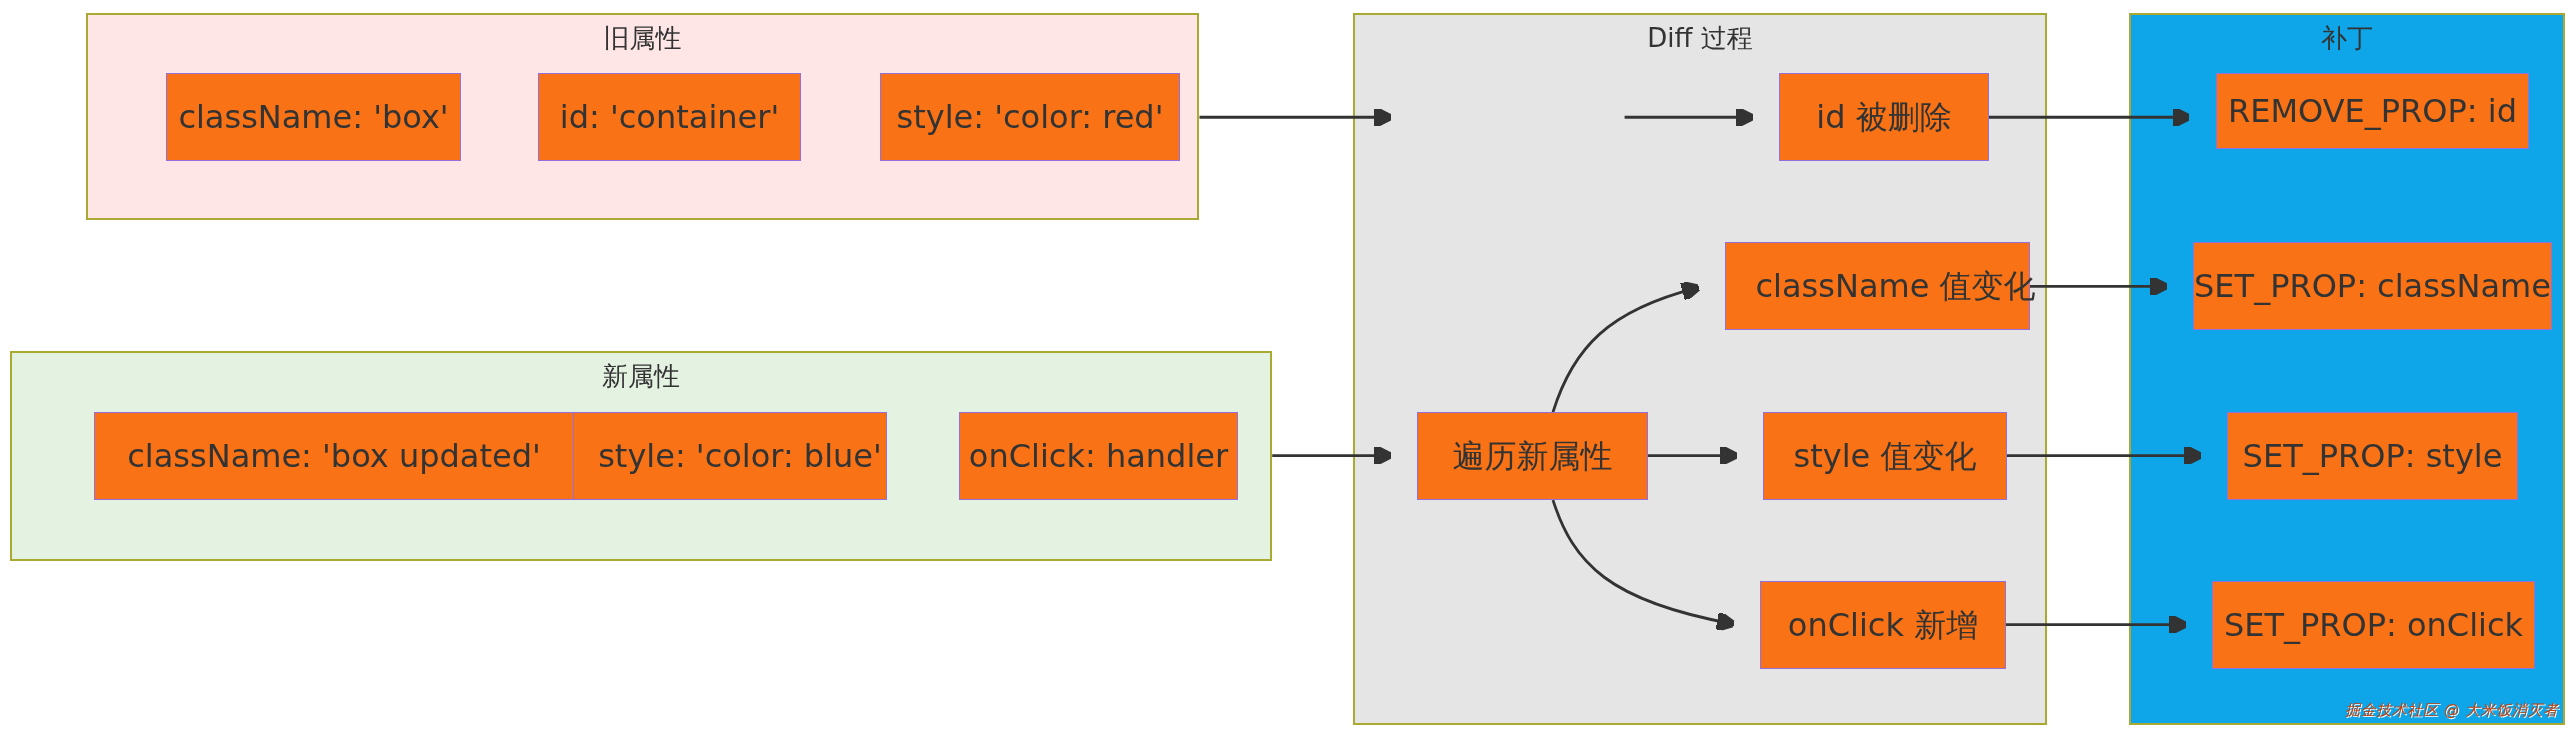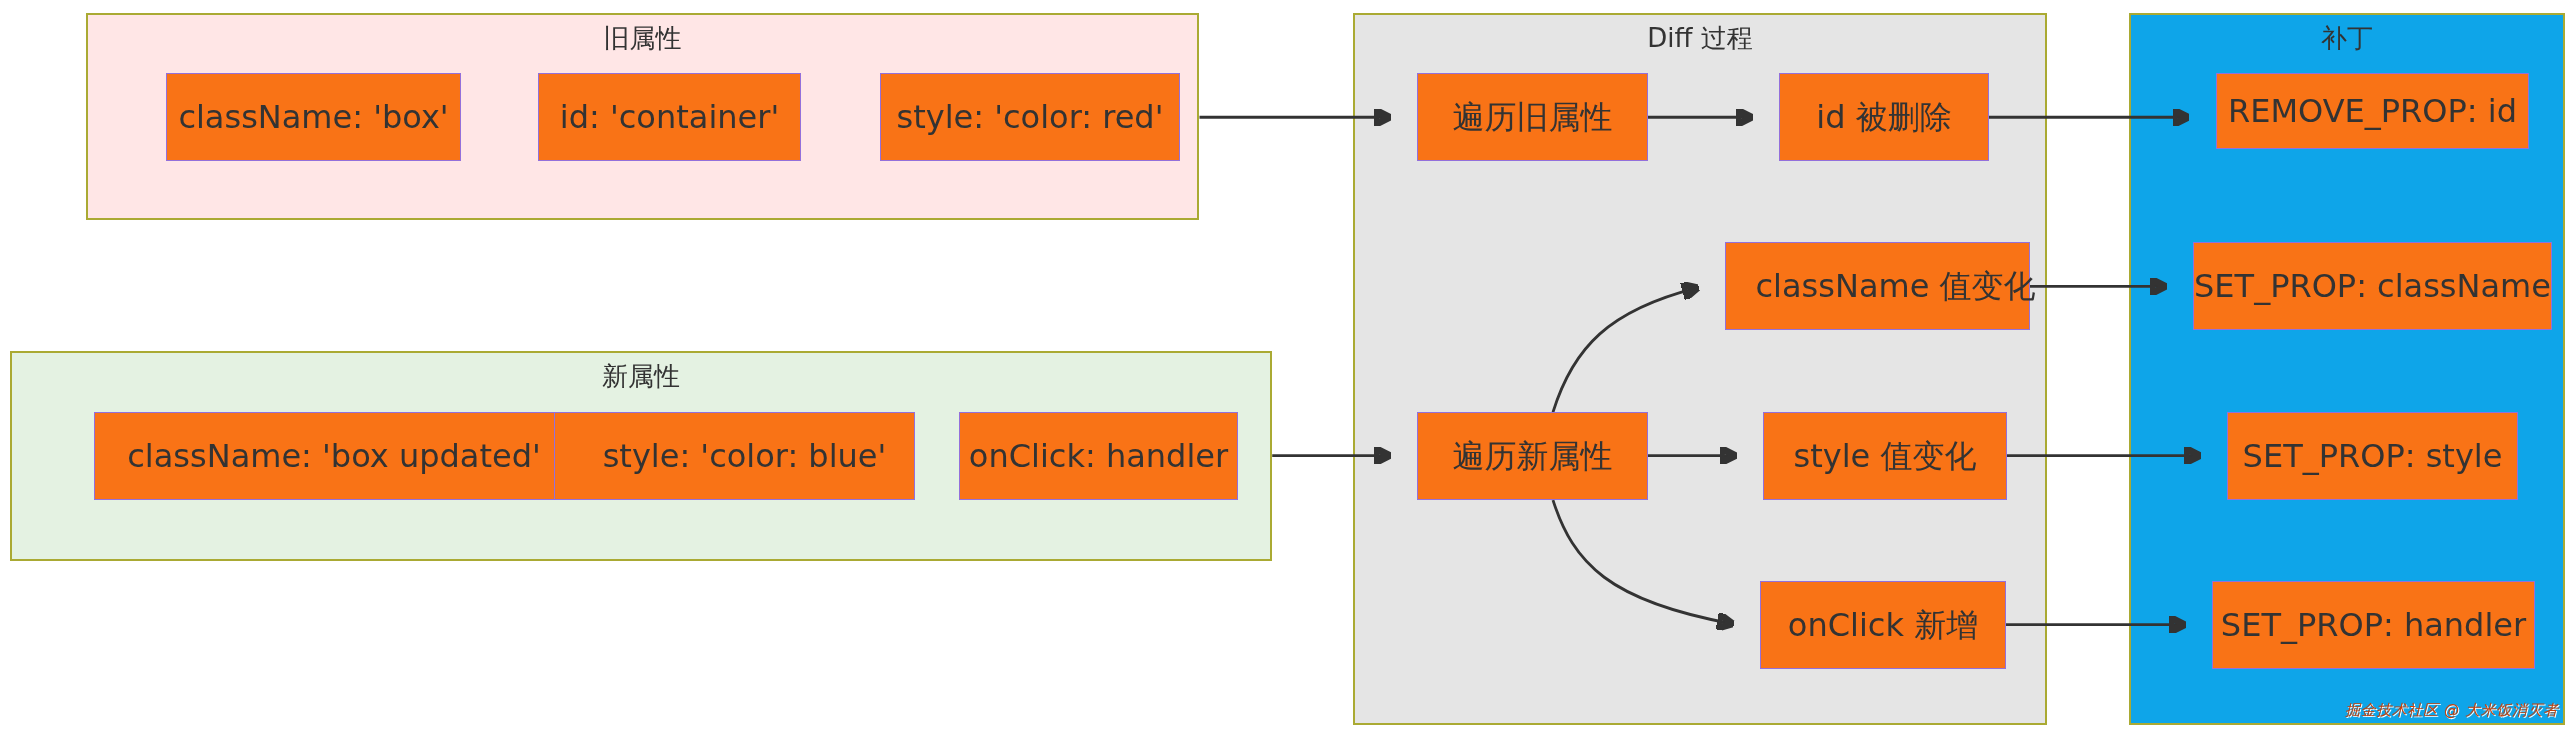--- a/index.html
+++ b/index.html
@@ -102,31 +102,30 @@
     <path d="M 3560 508 L 3838 508" marker-end="url(#arrow)"></path>
     <path d="M 3518 808 L 3899 808" marker-end="url(#arrow)"></path>
     <path d="M 3518 1108 L 3872 1108" marker-end="url(#arrow)"></path>
   </svg>
 
   <div class="node" style="left:143px; top:73px; width:295px; height:88px;">className: 'box'</div>
   <div class="node" style="left:515px; top:73px; width:263px; height:88px;">id: 'container'</div>
   <div class="node" style="left:857px; top:73px; width:300px; height:88px;">style: 'color: red'</div>
 
   <div class="node" style="left:71px; top:412px; width:480px; height:88px;">className: 'box updated'</div>
-  <div class="node" style="left:531px; top:412px; width:361px; height:88px;padding-left:20px;">style: 'color: blue'</div>
+  <div class="node" style="left:550px; top:412px; width:314px; height:88px;padding-left:20px;">style: 'color: blue'</div>
   <div class="node" style="left:936px; top:412px; width:279px; height:88px;">onClick: handler</div>
 
-  <div class="node" style="left:1394px; top:73px; width:231px; height:88px;">遍历旧属性</div>
   <div class="node" style="left:1756px; top:73px; width:210px; height:88px;">id 被删除</div>
   <div class="node" style="left:1702px; top:242px; width:305px; height:88px;padding-left:36px;">className 值变化</div>
   <div class="node" style="left:1394px; top:412px; width:231px; height:88px;">遍历新属性</div>
   <div class="node" style="left:1740px; top:412px; width:244px; height:88px;">style 值变化</div>
   <div class="node" style="left:1737px; top:581px; width:246px; height:88px;">onClick 新增</div>
 
   <div class="node" style="left:2193px; top:73px; width:313px; height:76px;">REMOVE_PROP: id</div>
   <div class="node" style="left:2170px; top:242px; width:359px; height:88px;">SET_PROP: className</div>
   <div class="node" style="left:2204px; top:412px; width:291px; height:88px;">SET_PROP: style</div>
-  <div class="node" style="left:2189px; top:581px; width:323px; height:88px;">SET_PROP: handler</div>
+  <div class="node" style="left:2189px; top:581px; width:323px; height:88px;">SET_PROP: onClick</div>
 
   <div class="watermark">掘金技术社区 @ 大米饭消灭者</div>
 
 </div>
 
 
 </body></html>

